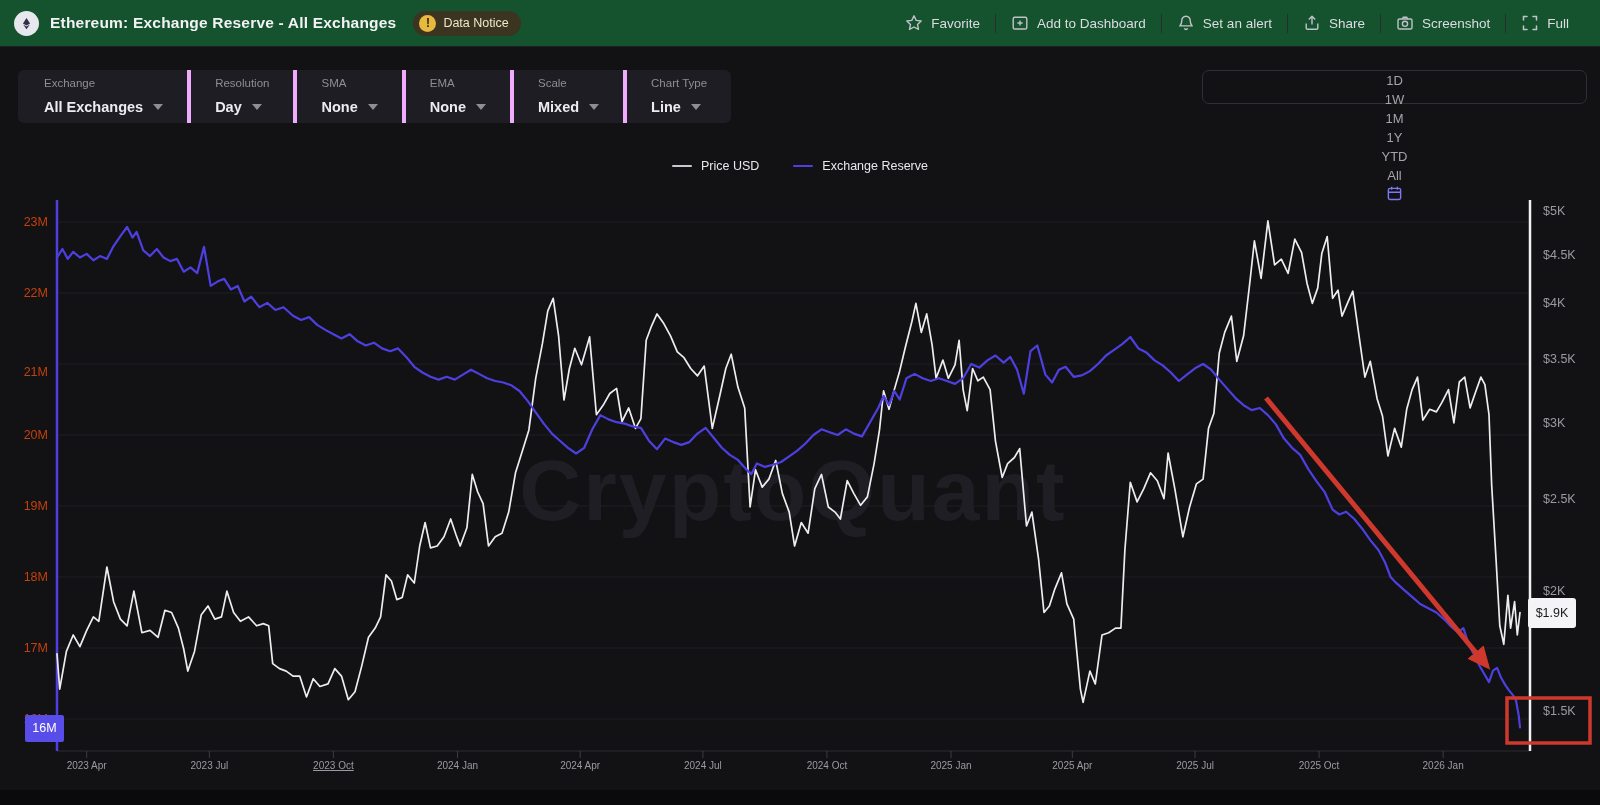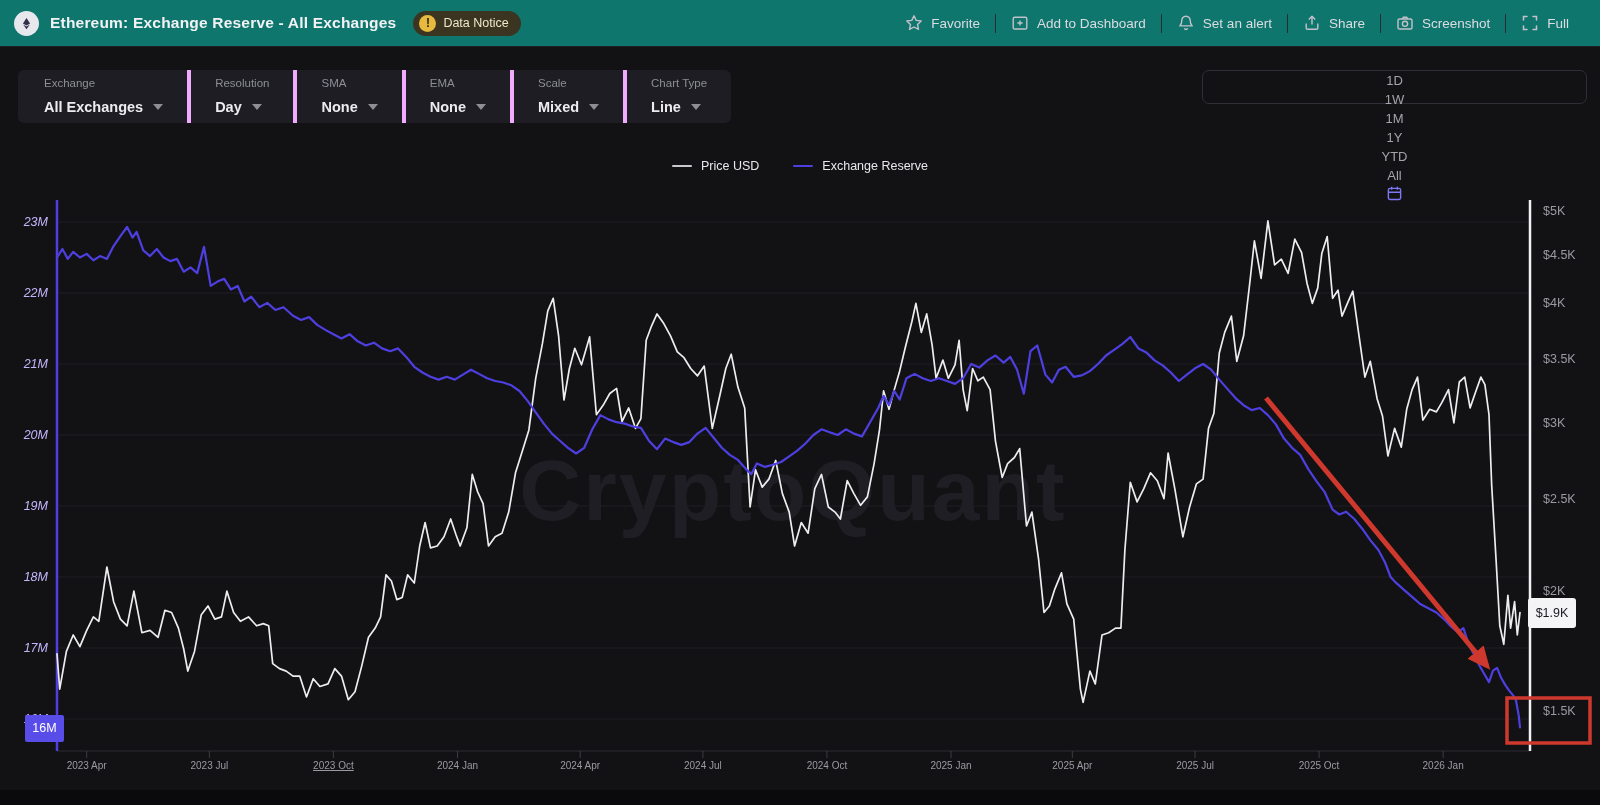--- a/index.html
+++ b/index.html
@@ -1,20 +1,20 @@
 <!DOCTYPE html>
 <html><head>
 <meta charset="utf-8">
 <style>
   html,body{margin:0;padding:0;background:#0a0a0c;}
   *{box-sizing:border-box;}
   #stage{position:relative;width:1600px;height:805px;background:#121215;
          font-family:"Liberation Sans",sans-serif;overflow:hidden;color:#ececf0;}
   
-  #header{position:absolute;left:0;top:0;width:1600px;height:47px;background:#0f766e;
+  #header{position:absolute;left:0;top:0;width:1600px;height:47px;background:#14532d;
           border-bottom:1px solid #1f1f25;display:flex;align-items:center;justify-content:space-between;
           padding:0 16px 0 14px;}
   .hleft{display:flex;align-items:center;gap:11px;}
   .logo{width:25px;height:25px;border-radius:50%;background:#e7e8ee;display:flex;align-items:center;justify-content:center;}
   .logo svg{width:15px;height:15px;}
   #page-title{font-size:15.5px;font-weight:700;color:#f2f2f5;letter-spacing:.2px;}
   .notice{display:flex;align-items:center;gap:7px;background:#3a3421;border-radius:14px;
           padding:4px 12px 4px 6px;margin-left:6px;}
   .notice .warn{width:17px;height:17px;border-radius:50%;background:#e7b93e;color:#2a2413;
           font-weight:700;font-size:12px;display:flex;align-items:center;justify-content:center;}
@@ -42,21 +42,21 @@
   #cal-btn svg{width:17px;height:17px;}
   
   #legend{position:absolute;left:0;top:159px;width:1600px;display:flex;justify-content:center;gap:34px;}
   .litem{display:flex;align-items:center;gap:9px;cursor:pointer;}
   .lswatch{width:20px;height:2.5px;border-radius:2px;}
   .llabel{font-size:12.5px;color:#e8e8ec;}
   
   #watermark{position:absolute;left:793px;top:490px;transform:translate(-50%,-50%);
              font-size:86px;font-weight:700;color:#1e1e24;letter-spacing:2px;white-space:nowrap;}
   #chart-svg{position:absolute;left:0;top:0;}
-  .ytick-left{position:absolute;left:0;width:48px;text-align:right;font-size:12.5px;color:#c4b5fd;height:18px;line-height:18px;font-style:italic;}
+  .ytick-left{position:absolute;left:0;width:48px;text-align:right;font-size:12.5px;color:#c2410c;height:18px;line-height:18px;}
   .ytick-right{position:absolute;left:1543px;width:54px;text-align:left;font-size:12.5px;color:#9a9aa2;height:18px;line-height:18px;}
   .xtick{position:absolute;width:90px;text-align:center;font-size:10px;color:#9a9aa2;top:760px;}
   .badge{position:absolute;display:flex;align-items:center;justify-content:center;font-size:12.5px;}
   #reserve-badge{background:#584de8;color:#ffffff;width:39px;height:27px;border-radius:2px;}
   #price-badge{background:#f4f4f6;color:#1a1a1e;width:48px;height:30px;border-radius:3px;}
   #footer-bar{position:absolute;left:0;bottom:0;width:1600px;height:15px;background:#0a0a0c;}
 </style>
 </head>
 <body>
 
@@ -250,21 +250,21 @@
         <marker id="ahead" markerWidth="4.6" markerHeight="4.2" refX="3.6" refY="2.1" orient="auto" markerUnits="strokeWidth">
           <path d="M0,0 L4.6,2.1 L0,4.2 Z" fill="#cf382c"></path>
         </marker>
       </defs>
       <line x1="1266" y1="398" x2="1487" y2="666" stroke="#cf382c" stroke-width="5" marker-end="url(#ahead)"></line>
       <rect x="1507" y="698" width="83" height="45" fill="none" stroke="#cf382c" stroke-width="3.5"></rect>
     </svg>
   <div id="axis-labels">
       <div class="ytick-left" style="top: 213px;">23M</div>
       <div class="ytick-left" style="top: 284px;">22M</div>
-      <div class="ytick-left" style="top: 355px;">21M</div>
+      <div class="ytick-left" style="top: 363px;">21M</div>
       <div class="ytick-left" style="top: 426px;">20M</div>
       <div class="ytick-left" style="top: 497px;">19M</div>
       <div class="ytick-left" style="top: 568px;">18M</div>
       <div class="ytick-left" style="top: 639px;">17M</div>
       <div class="ytick-left" style="top: 710px;">16M</div>
       <div class="ytick-right" style="top: 201.785px;">$5K</div>
       <div class="ytick-right" style="top: 245.529px;">$4.5K</div>
       <div class="ytick-right" style="top: 294.431px;">$4K</div>
       <div class="ytick-right" style="top: 349.871px;">$3.5K</div>
       <div class="ytick-right" style="top: 413.872px;">$3K</div>

